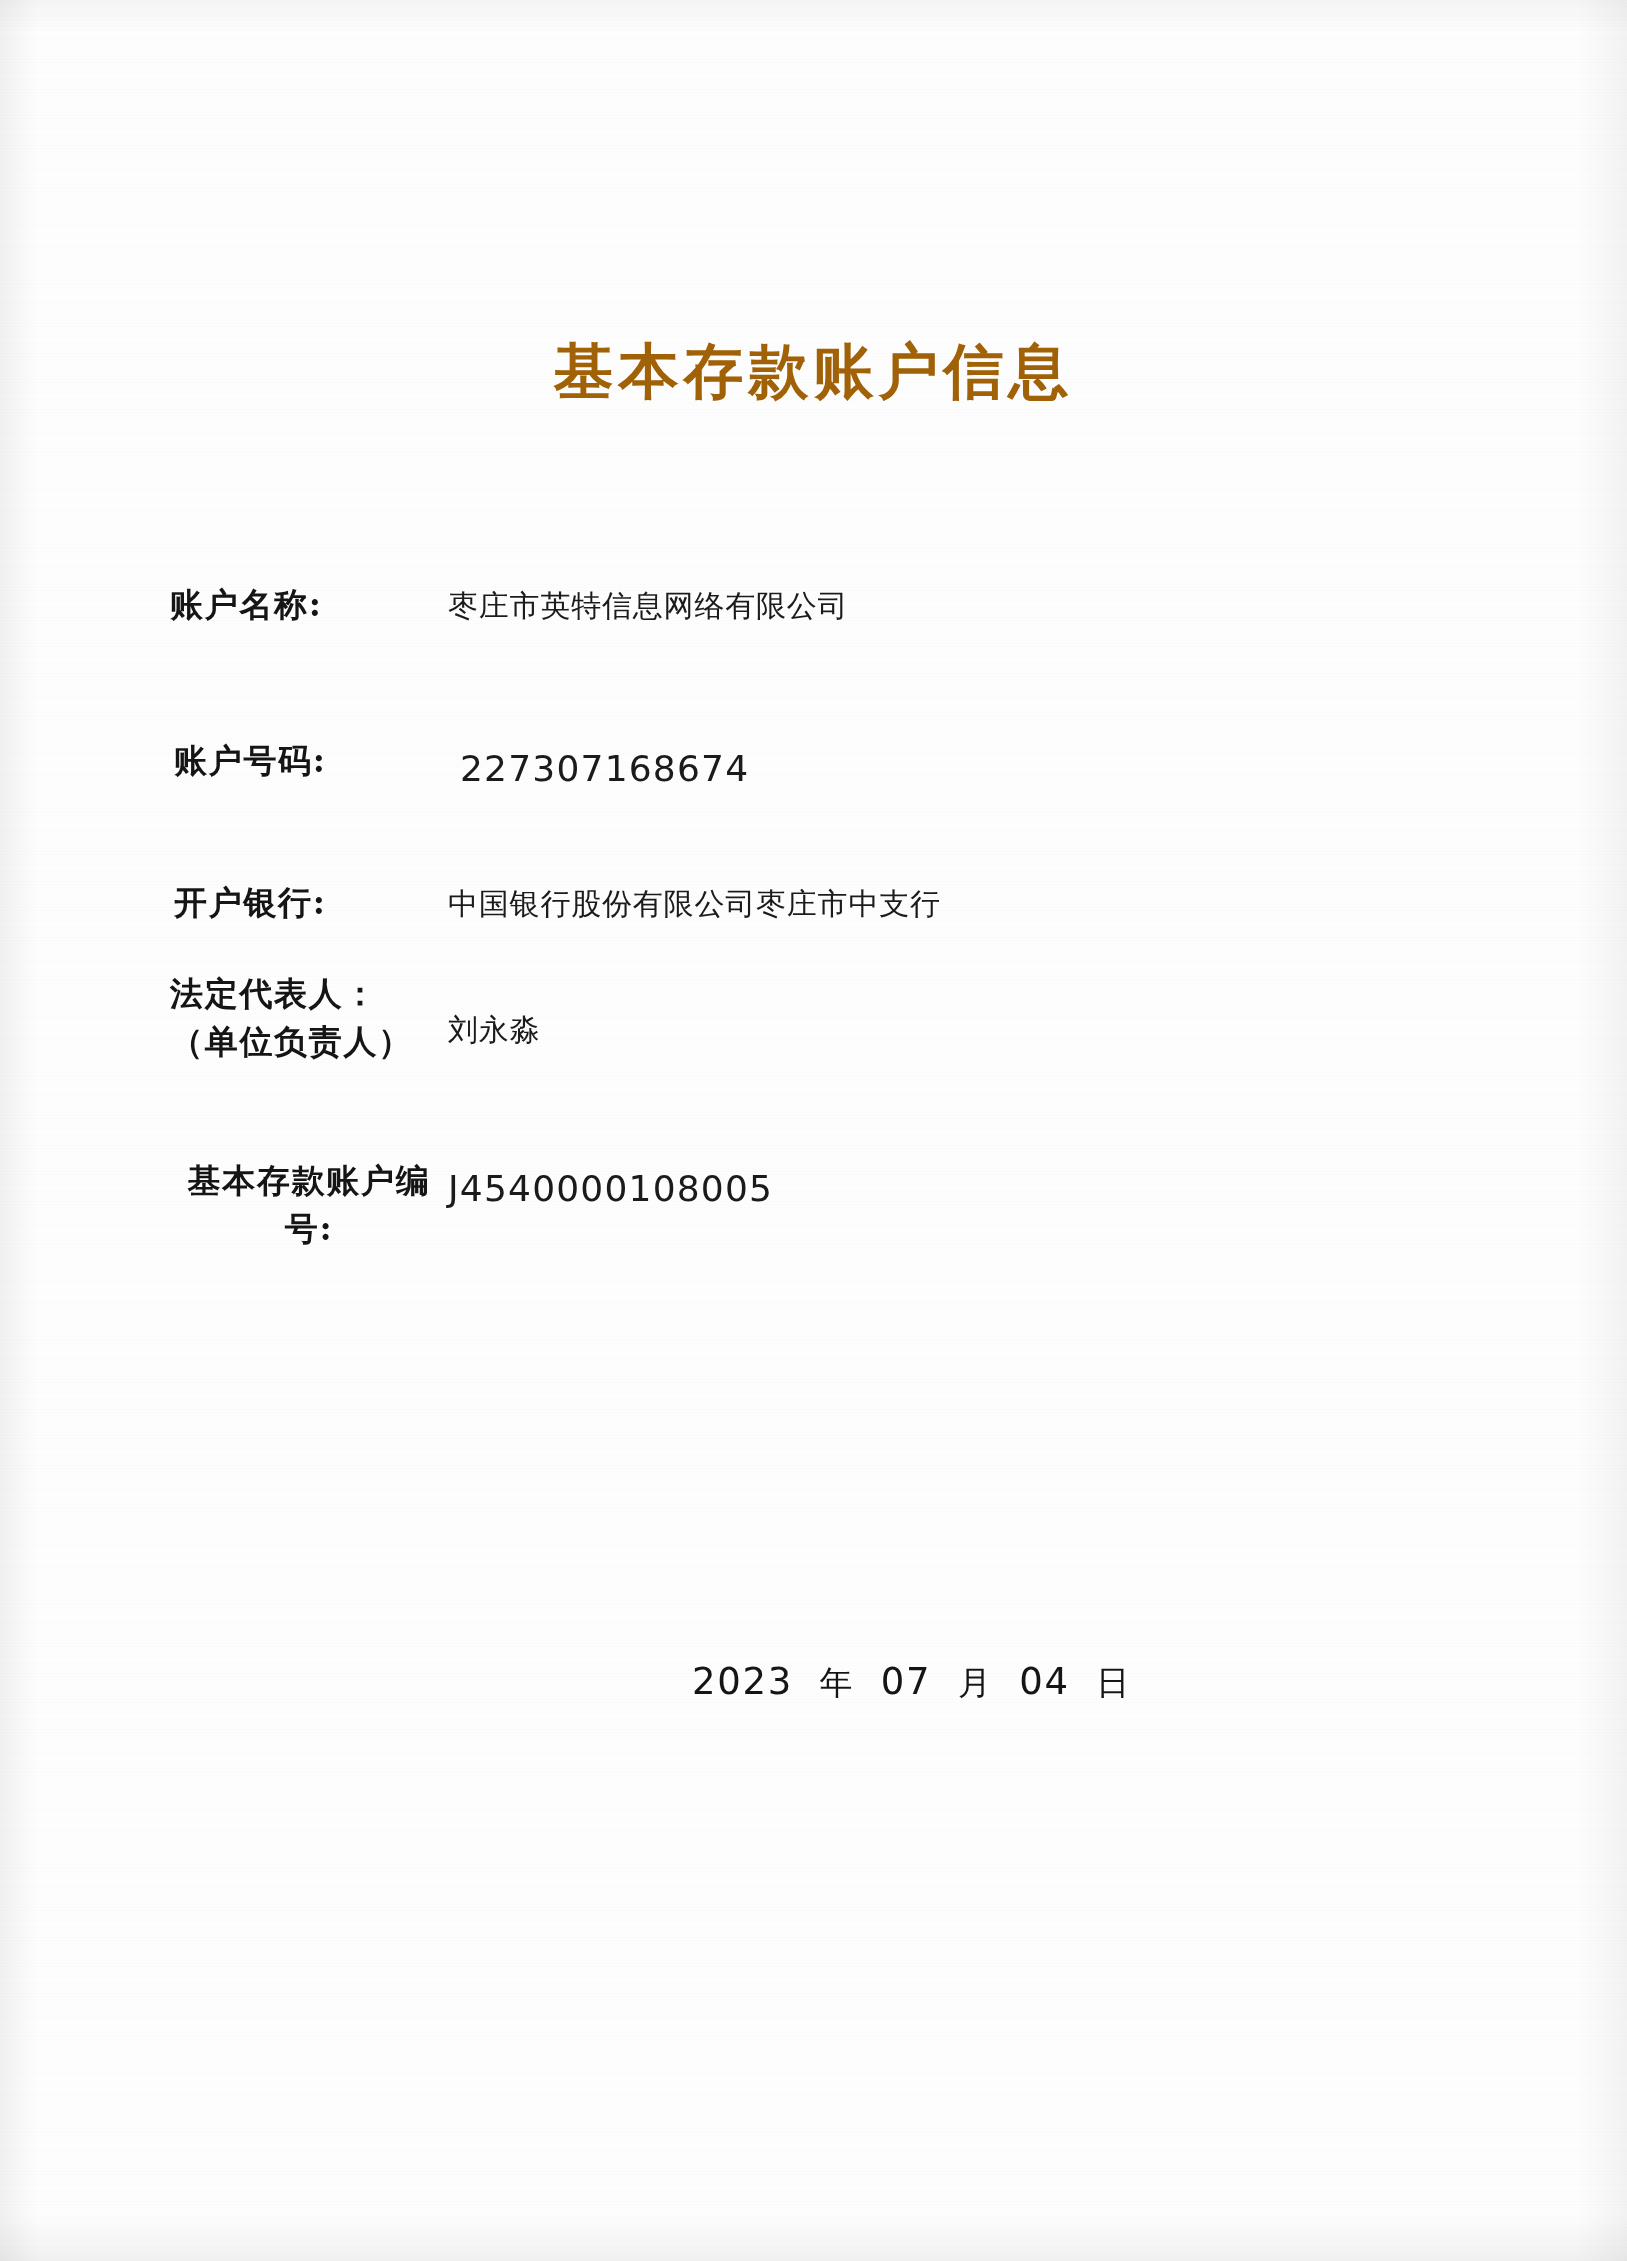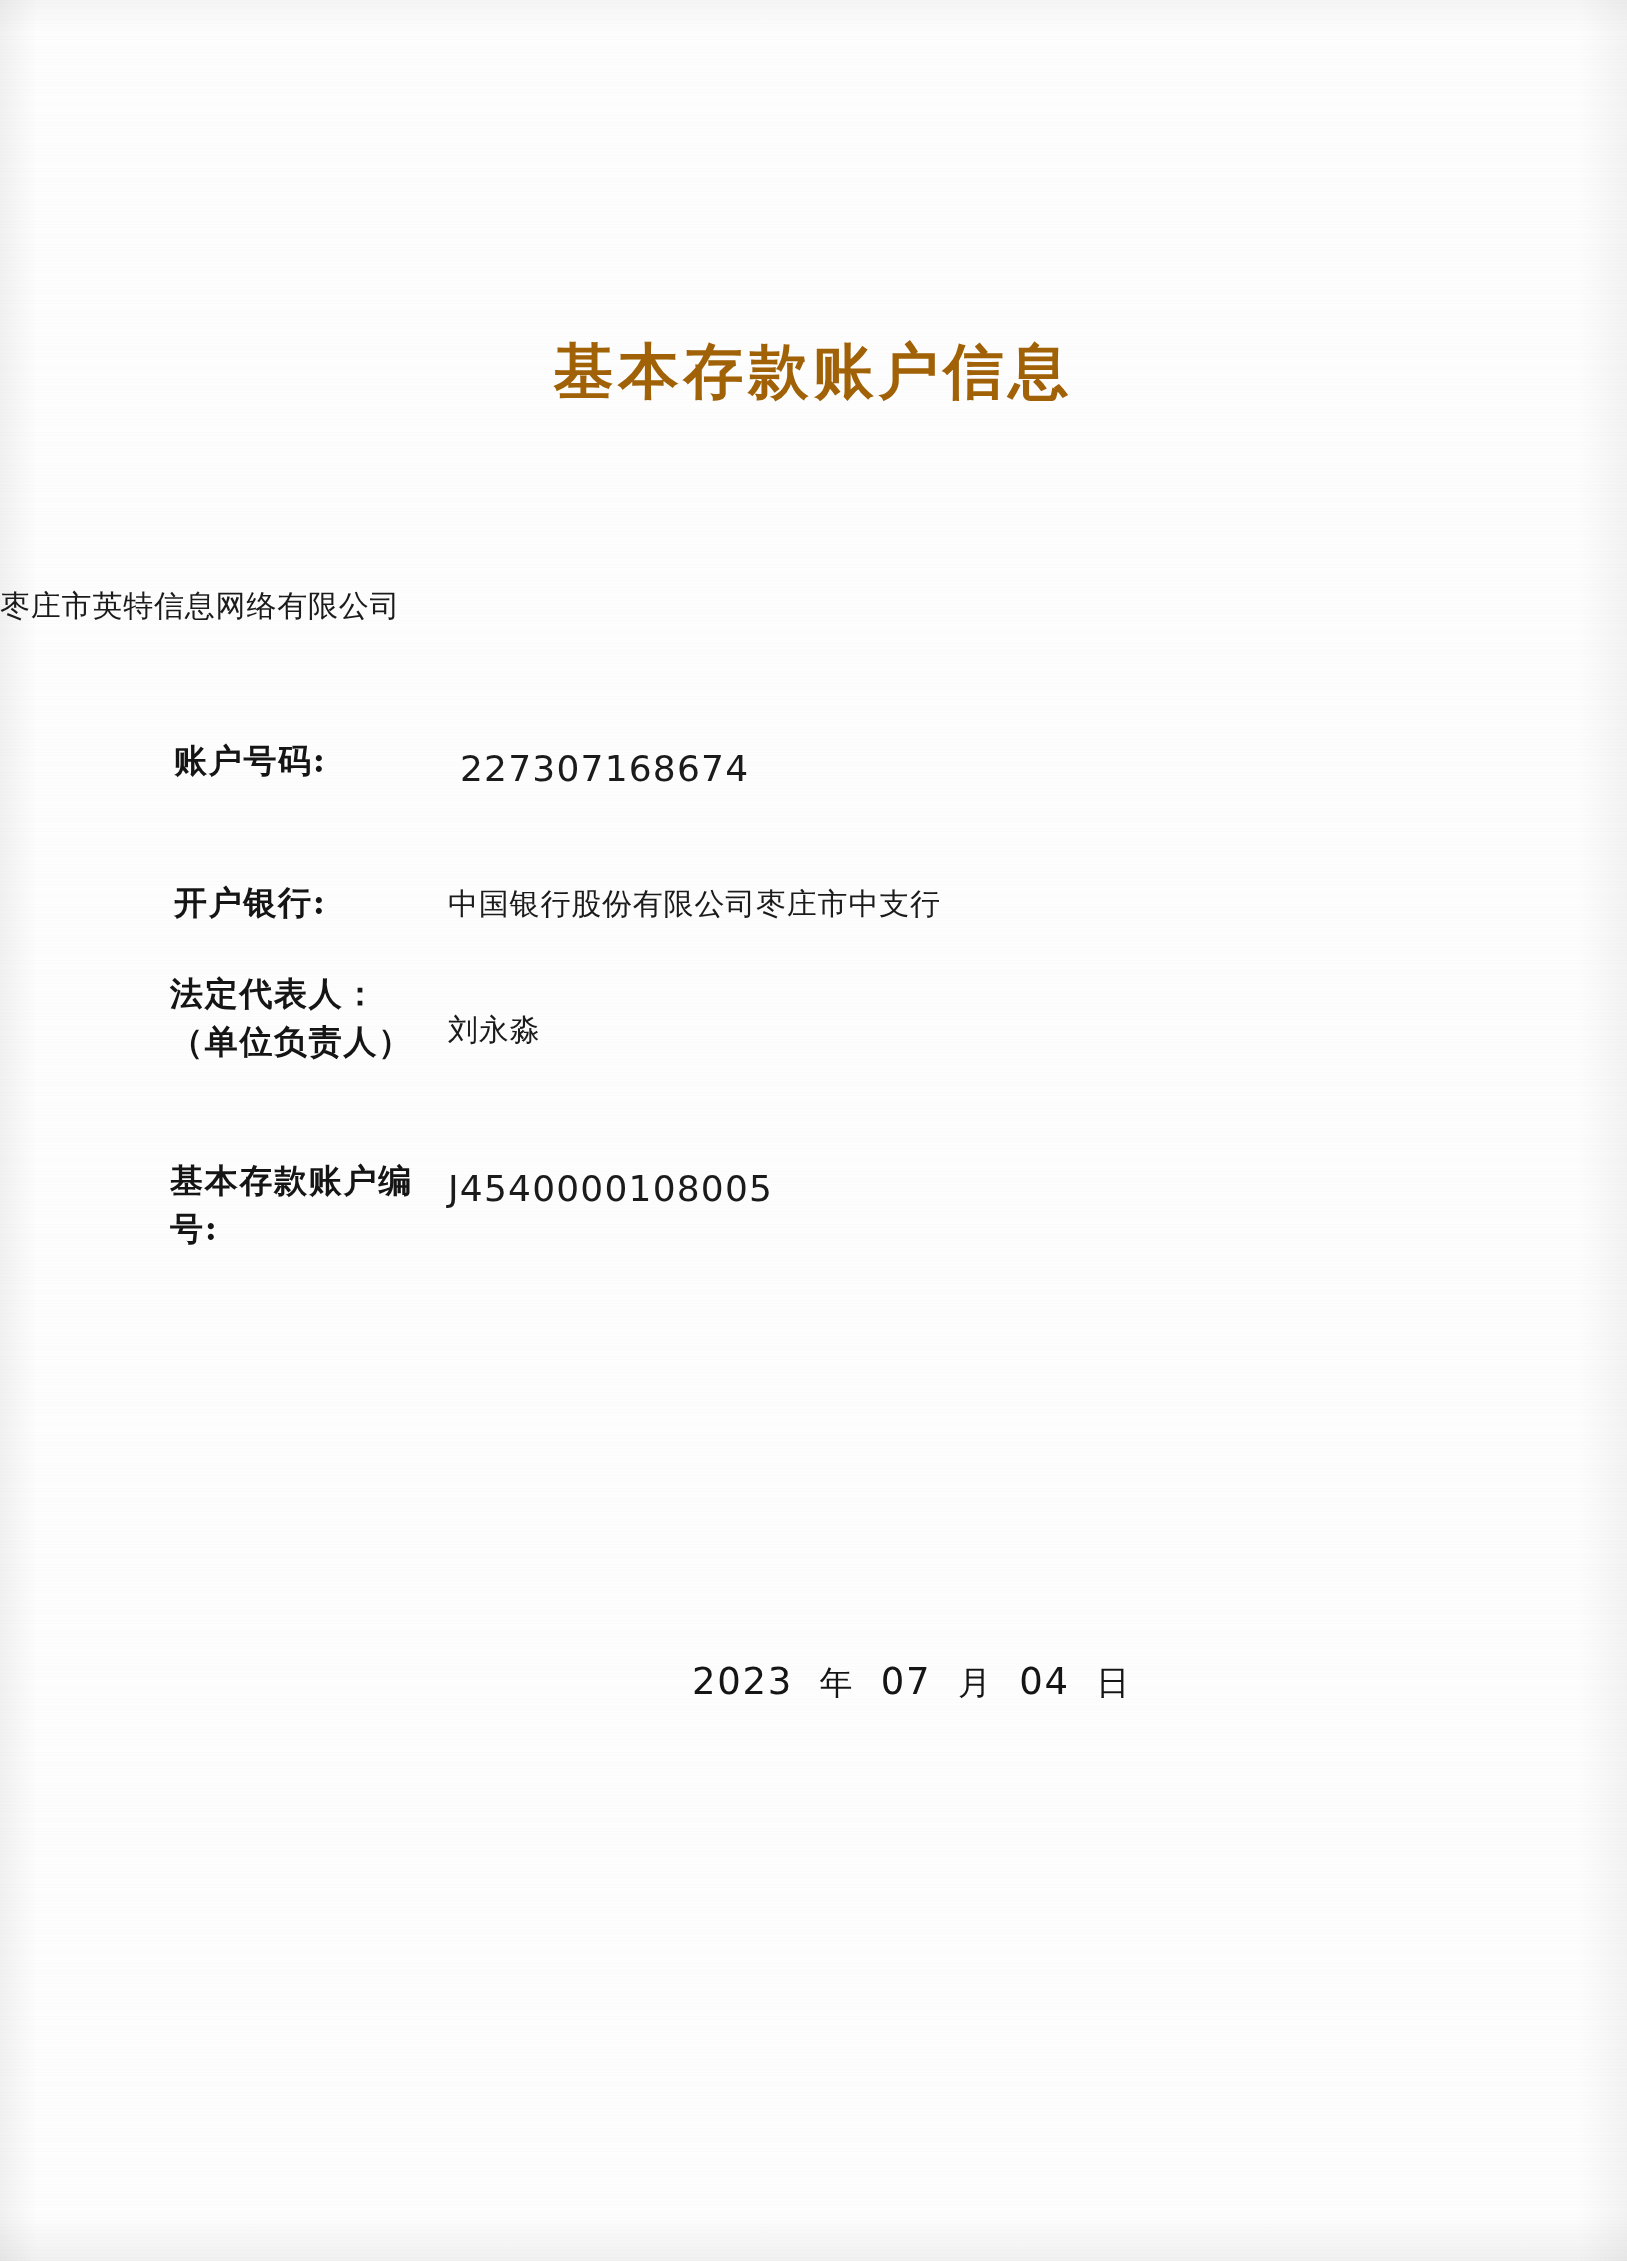--- a/index.html
+++ b/index.html
@@ -76,20 +76,21 @@
     font-family: "DejaVu Serif", "Liberation Serif", serif;
     line-height: 1.45;
     white-space: pre-line;
   }
   .field-label.indent-left {
     padding-left: 174px;
   }
   .field-label.wide {
     width: 448px;
     padding-left: 170px;
+    text-align: center;
   }
 
   .field-value {
     flex: 1;
     font-size: 30px;
     color: #1b1b1b;
     letter-spacing: 0.8px;
     line-height: 1.5;
     padding-top: 5px;
     font-family: Liberation Mono, monospace;
@@ -141,20 +142,21 @@
 
 <div class="page">
   <div class="paper-tint"></div>
   <div class="scan-noise"></div>
 
   <div class="doc-title">基本存款账户信息</div>
 
   <div class="fields">
 
     <div class="field-row row-name">
+      <div class="field-label">账户名称:</div>
       <div class="field-value">枣庄市英特信息网络有限公司</div>
     </div>
 
     <div class="field-row row-number">
       <div class="field-label indent-left">账户号码:</div>
       <div class="field-value mono-num">227307168674</div>
     </div>
 
     <div class="field-row row-bank">
       <div class="field-label indent-left">开户银行:</div>

